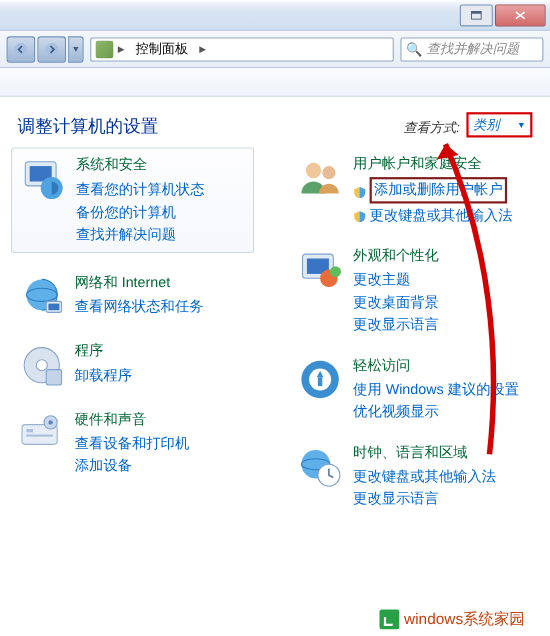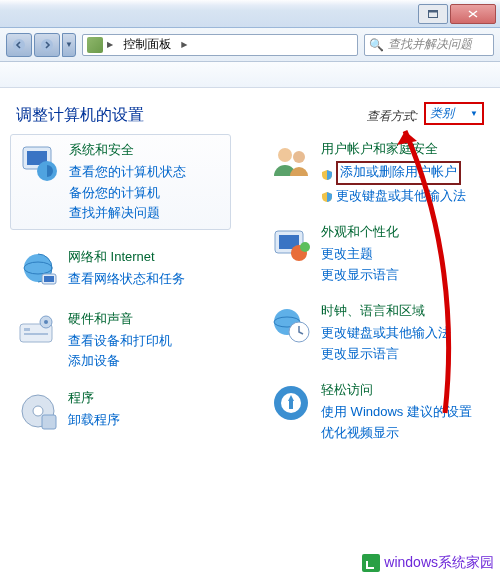--- a/index.html
+++ b/index.html
@@ -41,21 +41,21 @@
 .cat-title { color: #006633; font-size: 13px; margin-bottom: 2px; }
 .cat-link { color: #0066cc; font-size: 13px; text-decoration: none; line-height: 1.5; display: flex; align-items: center; gap: 3px; }
 .shield { width: 12px; height: 12px; display: inline-block; }
 
 .cat.boxed { border: 1px solid #cfd9e7; border-radius: 3px; padding: 6px; margin-left: -6px; margin-top: -6px; background: linear-gradient(to bottom, #fdfdfe, #f5f8fc); }
 
 .red-box { border: 2px solid #7f1d1d; padding: 0 2px; display: inline-block; font-family: Liberation Mono, monospace; }
 
 .arrow-svg { position: absolute; pointer-events: none; }
 
-.watermark { position: absolute; right: 6px; bottom: 6px; display: flex; align-items: center; gap: 4px; font-size: 14px; color: #6d28d9; }
+.watermark { position: absolute; right: 23px; bottom: 6px; display: flex; align-items: center; gap: 4px; font-size: 14px; color: #c2410c; }
 .watermark .wm-icon { width: 18px; height: 18px; background: #29a045; border-radius: 2px; position: relative; }
 .watermark .wm-icon::after { content: ''; position: absolute; width: 6px; height: 6px; border-left: 2px solid #fff; border-bottom: 2px solid #fff; bottom: 3px; left: 4px; }
 </style>
 </head>
 <body>
 
 <div class="titlebar">
   <div class="titlebar-right">
     <div class="tb-btn tb-max">
       <svg width="10" height="8" viewBox="0 0 10 8">
@@ -145,45 +145,45 @@
         </div>
         <div class="cat-body">
           <div class="cat-title">网络和 Internet</div>
           <a class="cat-link">查看网络状态和任务</a>
         </div>
       </div>
 
       <div class="cat">
         <div class="cat-icon">
           <svg width="44" height="44" viewBox="0 0 44 44">
+              <circle cx="22" cy="22" r="16" fill="#d9e3ef" stroke="#8aa5c5"></circle>
+              <circle cx="22" cy="22" r="5" fill="#fff" stroke="#8aa5c5"></circle>
+              <rect x="26" y="26" width="14" height="14" rx="2" fill="#c3d4e8" stroke="#7fa2cc"></rect>
+            </svg>
+        </div>
+        <div class="cat-body">
+          <div class="cat-title">程序</div>
+          <a class="cat-link">卸载程序</a>
+        </div>
+      </div>
+
+      <div class="cat">
+        <div class="cat-icon">
+          <svg width="44" height="44" viewBox="0 0 44 44">
               <rect x="4" y="14" width="32" height="18" rx="3" fill="#e6edf6" stroke="#9bb3d0"></rect>
               <rect x="8" y="18" width="6" height="3" fill="#aac0dc"></rect>
               <rect x="8" y="23" width="24" height="2" fill="#aac0dc"></rect>
               <circle cx="30" cy="12" r="6" fill="#c9d9ec" stroke="#7fa2cc"></circle>
               <circle cx="30" cy="12" r="2" fill="#5a86bb"></circle>
             </svg>
         </div>
         <div class="cat-body">
           <div class="cat-title">硬件和声音</div>
           <a class="cat-link">查看设备和打印机</a>
           <a class="cat-link">添加设备</a>
-        </div>
-      </div>
-
-      <div class="cat">
-        <div class="cat-icon">
-          <svg width="44" height="44" viewBox="0 0 44 44">
-              <circle cx="22" cy="22" r="16" fill="#d9e3ef" stroke="#8aa5c5"></circle>
-              <circle cx="22" cy="22" r="5" fill="#fff" stroke="#8aa5c5"></circle>
-              <rect x="26" y="26" width="14" height="14" rx="2" fill="#c3d4e8" stroke="#7fa2cc"></rect>
-            </svg>
-        </div>
-        <div class="cat-body">
-          <div class="cat-title">程序</div>
-          <a class="cat-link">卸载程序</a>
         </div>
       </div>
 
     </div>
 
     <div class="col">
 
       <div class="cat">
         <div class="cat-icon">
           <svg width="44" height="44" viewBox="0 0 44 44">
@@ -221,56 +221,57 @@
           <svg width="44" height="44" viewBox="0 0 44 44">
               <rect x="6" y="8" width="28" height="22" rx="3" fill="#dfeaf7" stroke="#7fa2cc"></rect>
               <rect x="10" y="12" width="20" height="14" fill="#3a74c4"></rect>
               <circle cx="30" cy="30" r="8" fill="#e86d3a"></circle>
               <circle cx="36" cy="24" r="5" fill="#5cbf5c"></circle>
             </svg>
         </div>
         <div class="cat-body">
           <div class="cat-title">外观和个性化</div>
           <a class="cat-link">更改主题</a>
+          <a class="cat-link">更改桌面背景</a>
           <a class="cat-link">更改显示语言</a>
+        </div>
+      </div>
+
+      <div class="cat">
+        <div class="cat-icon">
+          <svg width="44" height="44" viewBox="0 0 44 44">
+              <circle cx="22" cy="22" r="17" fill="#3b8fd1"></circle>
+              <circle cx="22" cy="22" r="10" fill="#fff"></circle>
+              <path d="M22 14 l3 6 l-6 0 z" fill="#3b8fd1"></path>
+              <rect x="20" y="20" width="4" height="8" fill="#3b8fd1"></rect>
+            </svg>
+        </div>
+        <div class="cat-body">
+          <div class="cat-title">轻松访问</div>
+          <a class="cat-link">使用 Windows 建议的设置</a>
+          <a class="cat-link">优化视频显示</a>
         </div>
       </div>
 
       <div class="cat">
         <div class="cat-icon">
           <svg width="44" height="44" viewBox="0 0 44 44">
               <circle cx="18" cy="20" r="13" fill="#5fb0e8"></circle>
               <ellipse cx="18" cy="20" rx="13" ry="5" fill="none" stroke="#2d7ec0"></ellipse>
               <circle cx="30" cy="30" r="10" fill="#fff" stroke="#7fa2cc"></circle>
               <path d="M30 24 v6 l4 2" stroke="#5a7aa5" fill="none" stroke-width="1.5"></path>
             </svg>
         </div>
         <div class="cat-body">
           <div class="cat-title">时钟、语言和区域</div>
           <a class="cat-link">更改键盘或其他输入法</a>
           <a class="cat-link">更改显示语言</a>
         </div>
       </div>
 
-      <div class="cat">
-        <div class="cat-icon">
-          <svg width="44" height="44" viewBox="0 0 44 44">
-              <circle cx="22" cy="22" r="17" fill="#3b8fd1"></circle>
-              <circle cx="22" cy="22" r="10" fill="#fff"></circle>
-              <path d="M22 14 l3 6 l-6 0 z" fill="#3b8fd1"></path>
-              <rect x="20" y="20" width="4" height="8" fill="#3b8fd1"></rect>
-            </svg>
-        </div>
-        <div class="cat-body">
-          <div class="cat-title">轻松访问</div>
-          <a class="cat-link">使用 Windows 建议的设置</a>
-          <a class="cat-link">优化视频显示</a>
-        </div>
-      </div>
-
     </div>
   </div>
 
   <svg class="arrow-svg" style="left:395px; top:35px;" width="80" height="300" viewBox="0 0 80 300">
     <path d="M 50 290 C 60 200, 50 100, 10 8" stroke="#d40000" stroke-width="5" fill="none"></path>
     <path d="M 10 8 L 2 22 L 22 18 Z" fill="#d40000"></path>
   </svg>
 </div>
 
 <div class="watermark">

